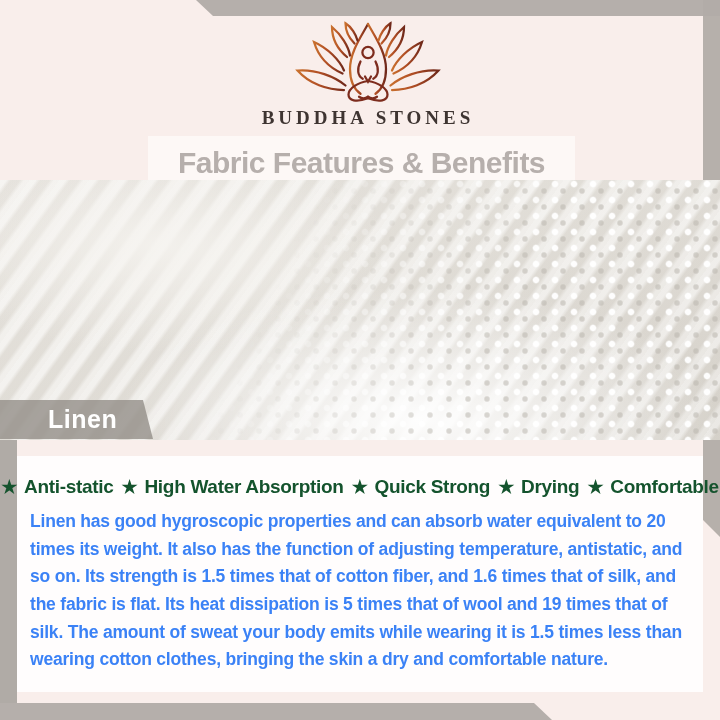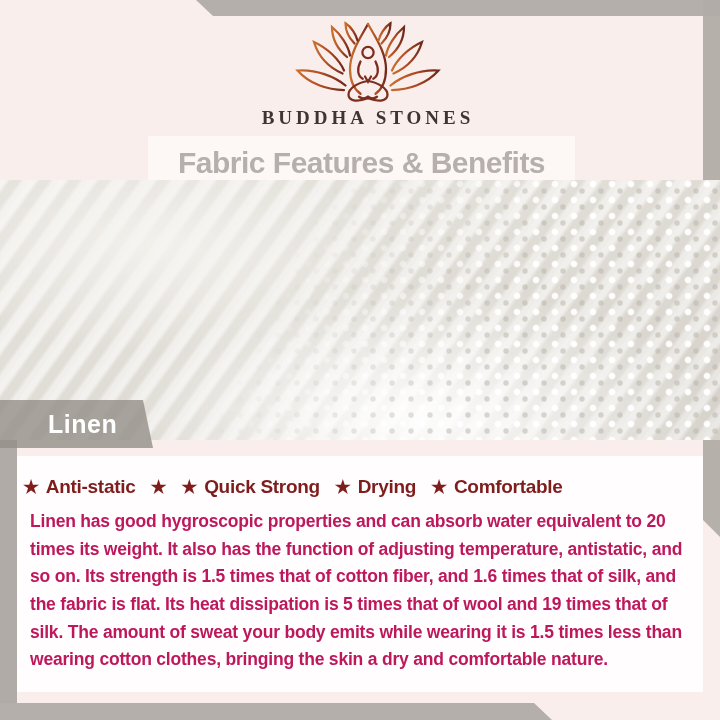--- a/index.html
+++ b/index.html
@@ -48,43 +48,43 @@
     position:absolute;inset:0;
     background-image:
       radial-gradient(circle at 4px 4px, rgba(255,255,255,.95) 2.5px, rgba(255,255,255,0) 4px),
       radial-gradient(circle at 12px 11px, rgba(186,182,174,.55) 2px, rgba(186,182,174,0) 3.5px);
     background-size:19px 16px;
     -webkit-mask-image:linear-gradient(115deg, transparent 38%, #000 68%);
     mask-image:linear-gradient(115deg, transparent 38%, #000 68%);
   }
   
   .fabric-badge{
-    position:absolute;left:0;top:400px;width:153px;height:48px;
+    position:absolute;left:0;top:400px;width:153px;height:39px;
     background:rgba(148,142,136,.8);
     clip-path:polygon(0 0,143px 0,153px 100%,0 100%);
     display:flex;align-items:center;
   }
   .fabric-badge span{
     padding-left:48px;color:#ffffff;font-weight:bold;font-size:25px;letter-spacing:.5px;
   }
   
   .card{
     position:absolute;left:17px;top:456px;width:686px;height:236px;
     background:#fffdfd;
   }
   .features{
-    display:flex;justify-content:flex-start;align-items:baseline;
-    gap:15px;padding:20px 6px 0 6px;
-    color:#7f1d1d;font-weight:bold;font-size:19px;letter-spacing:-.3px;white-space:nowrap;
+    display:flex;justify-content:center;align-items:baseline;
+    gap:8px;padding:20px 6px 0 6px;
+    color:#14532d;font-weight:bold;font-size:19px;letter-spacing:-.3px;white-space:nowrap;
   }
   .feature{display:inline-flex;align-items:baseline;gap:7px;}
   .star{font-size:18px;}
   .description{
     margin:10px 14px 0 13px;
-    font-size:17.5px;font-weight:bold;color:#be185d;
+    font-size:17.5px;font-weight:bold;color:#3b82f6;
     line-height:1.58;letter-spacing:-.2px;text-align:left;
   }
   svg{display:inline-block;vertical-align:top;}
 </style>
 </head>
 <body>
 
 <div class="ribbon ribbon-top"></div>
 <div class="ribbon ribbon-right"></div>
 <div class="ribbon ribbon-left"></div>
@@ -144,20 +144,21 @@
 </div>
 
 <div class="card">
   <div class="features">
     <span class="feature">
       <span class="star">★</span>
       <span>Anti-static</span>
     </span>
     <span class="feature">
       <span class="star">★</span>
+      <span>High Water Absorption</span>
     </span>
     <span class="feature">
       <span class="star">★</span>
       <span>Quick Strong</span>
     </span>
     <span class="feature">
       <span class="star">★</span>
       <span>Drying</span>
     </span>
     <span class="feature">

